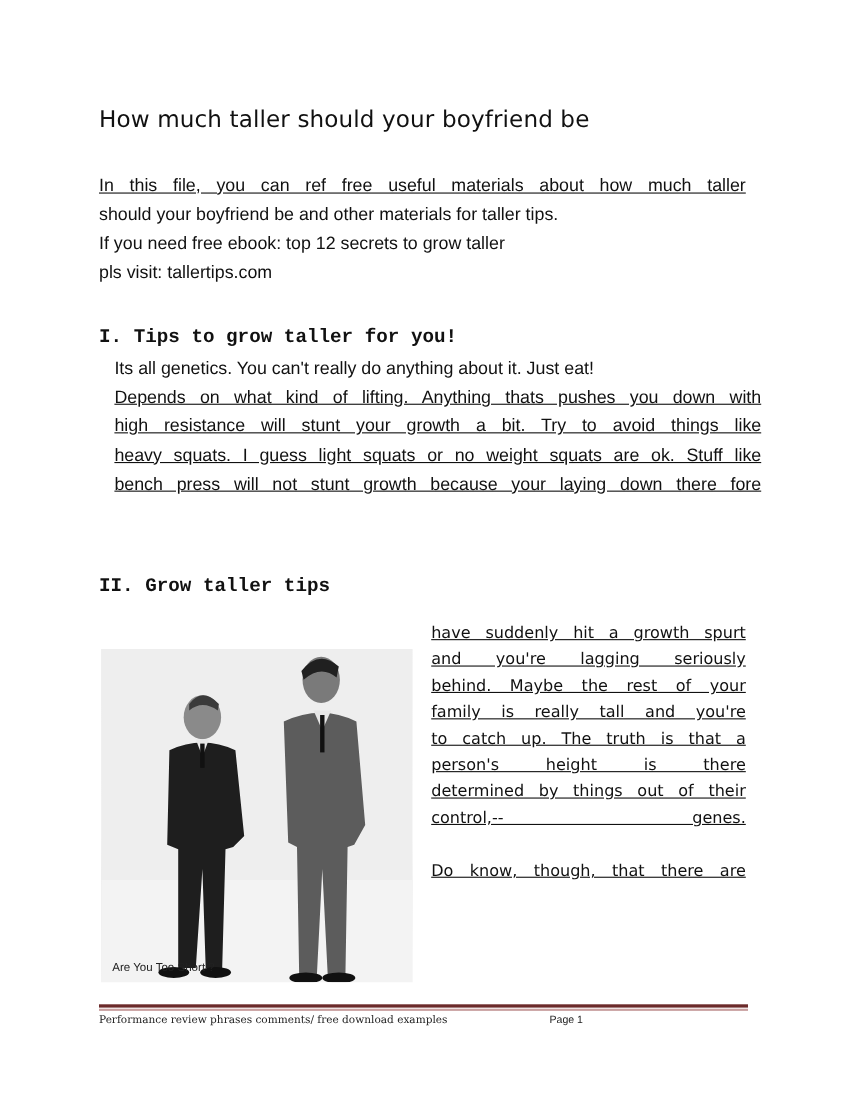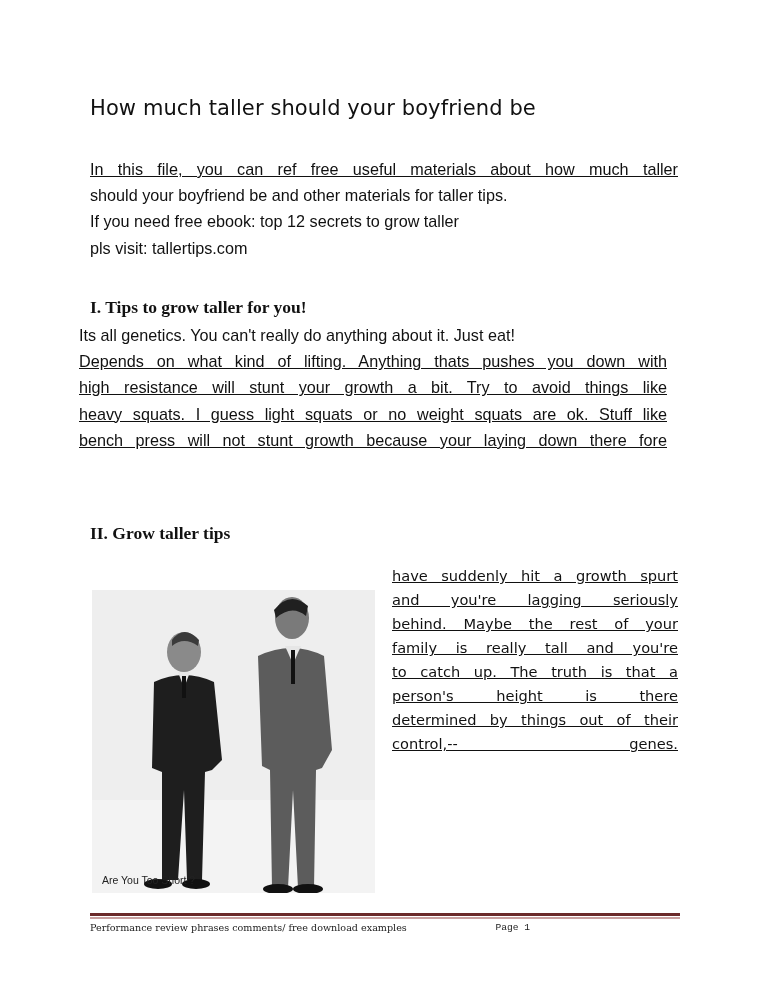--- a/index.html
+++ b/index.html
@@ -3,32 +3,32 @@
 <meta charset="utf-8">
 <style>
   html, body { margin:0; padding:0; background:#ffffff; }
   body { width:768px; height:994px; position:relative; overflow:hidden; color:#111; }
   .page { position:absolute; left:0; top:0; width:620px; height:994px; background:#fff; }
   .title { position:absolute; left:90px; top:96px; font-family:"DejaVu Sans", sans-serif; font-size:21px; color:#111; letter-spacing:0.1px; white-space:nowrap; }
   .body-text { font-family:"Liberation Sans", sans-serif; font-size:16.2px; line-height:26.2px; color:#111; }
   .intro { position:absolute; left:90px; top:156px; width:588px; }
   .line { display:block; white-space:nowrap; }
   .jline { display:block; text-align:justify; text-align-last:justify;text-decoration:underline; }
-  .h2 { position:absolute; left:90px; font-family:Liberation Serif, serif; font-weight:bold; font-size:17.5px; color:#111; white-space:nowrap; }
+  .h2 { position:absolute; left:90px; font-family:Liberation Mono, monospace; font-weight:bold; font-size:17.5px; color:#111; white-space:nowrap; }
   .h2.s1 { top:297px; }
   .h2.s2 { top:523px; }
-  .sec1 { position:absolute; left:79px; top:322px; width:588px; }
+  .sec1 { position:absolute; left:104px; top:322px; width:588px; }
   .photo { position:absolute; left:92px; top:590px; width:283px; height:303px; background:linear-gradient(180deg,#ececec 0%,#f2f2f2 55%,#e9e9e9 70%,#f4f4f4 100%); overflow:hidden; }
   .caption { position:absolute; left:10px; bottom:7px; font-family:"Liberation Sans", sans-serif; font-size:10.5px; color:#222; }
   .col2 { position:absolute; left:392px; top:564px; width:286px; font-family:"DejaVu Sans", sans-serif; font-size:14.6px; line-height:24px; color:#111; }
   .col2 .gap { height:24px; }
   .rule { position:absolute; left:90px; top:913px; width:590px; height:3px; background:#6b2a2a; }
   .rule2 { position:absolute; left:90px; top:917px; width:590px; height:1.5px; background:#c9a0a0; }
   .footer-left { position:absolute; left:90px; top:922px; font-family:"DejaVu Serif", serif; font-size:9.6px; color:#222; white-space:nowrap; }
-  .footer-right { position:absolute; right:90px; top:922px; font-family:Liberation Mono, monospace; font-size:9.6px; color:#222; white-space:nowrap; }
+  .footer-right { position:absolute; right:90px; top:922px; font-family:Liberation Sans, sans-serif; font-size:9.6px; color:#222; white-space:nowrap; }
 </style>
 </head>
 <body>
 
 <div class="page">
 
   <div class="title">How much taller should your boyfriend be</div>
 
   <div class="intro body-text">
     <span class="jline">In this file, you can ref free useful materials about how much taller</span>
@@ -76,20 +76,21 @@
   <div class="col2">
     <span class="jline">have suddenly hit a growth spurt</span>
     <span class="jline">and you're lagging seriously</span>
     <span class="jline">behind. Maybe the rest of your</span>
     <span class="jline">family is really tall and you're</span>
     <span class="jline">to catch up. The truth is that a</span>
     <span class="jline">person's height is there</span>
     <span class="jline">determined by things out of their</span>
     <span class="jline">control,-- genes.</span>
     <div class="gap"></div>
+    <span class="jline">Do know, though, that there are</span>
   </div>
 
   <div class="rule"></div>
   <div class="rule2"></div>
   <div class="footer-left">Performance review phrases comments/ free download examples</div>
   <div class="footer-right">Page 1</div>
 
 </div>
 
 </body></html>

